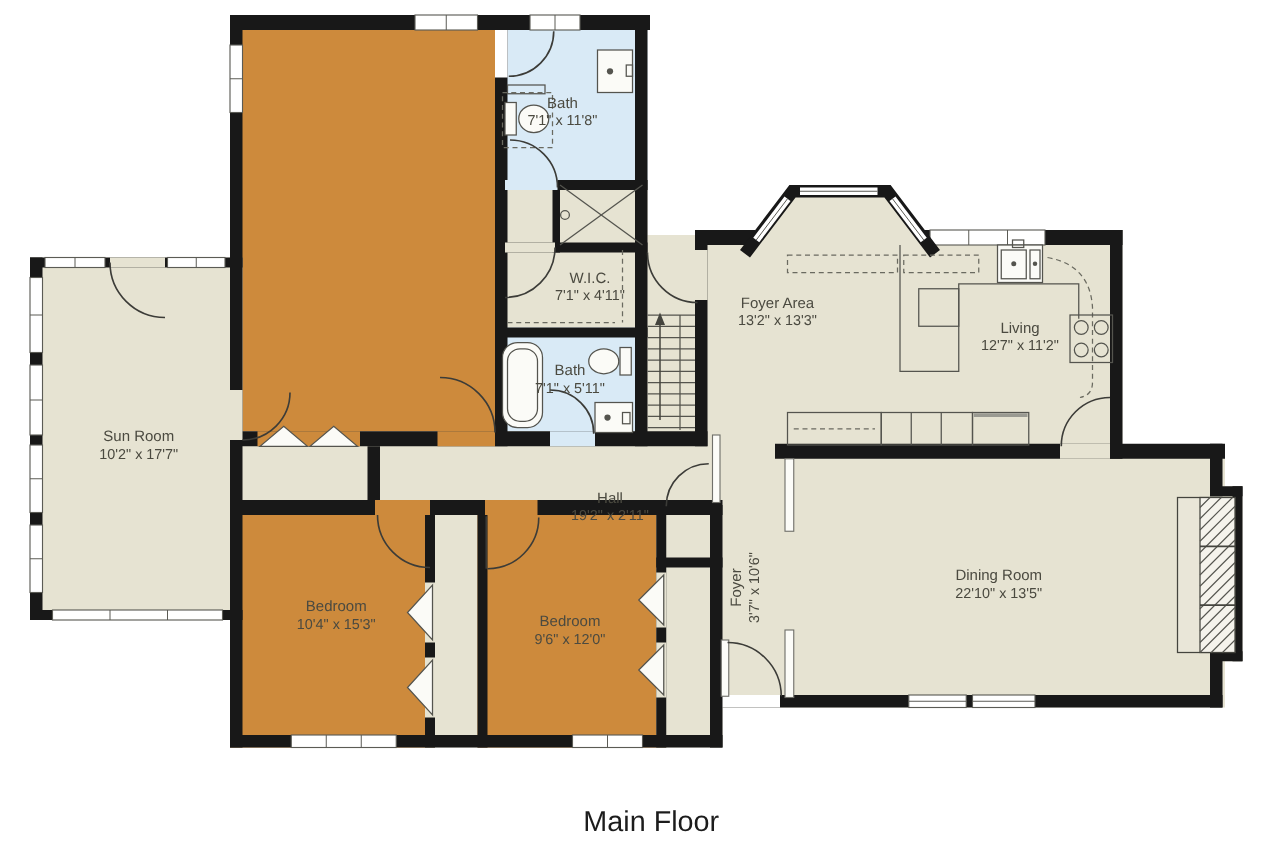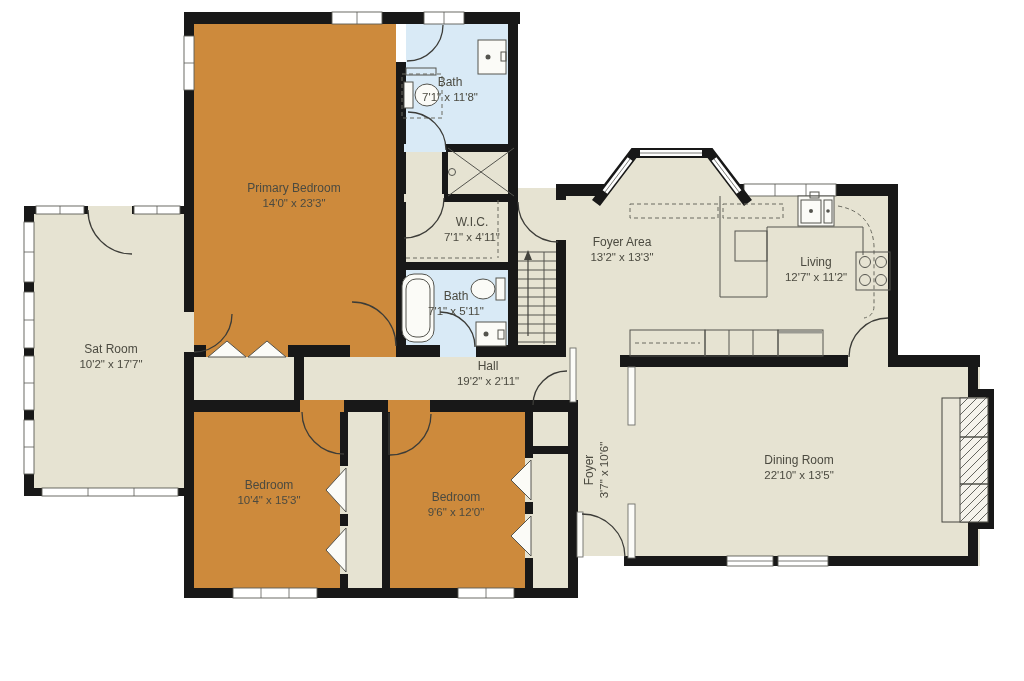--- a/index.html
+++ b/index.html
@@ -295,62 +295,59 @@
     <path class="arc" d="M302 412 A42 42 0 0 0 344 454"></path>
     <path class="arc" d="M431 414 A41 41 0 0 1 390 455"></path>
     <line class="arc" x1="389" y1="413" x2="389" y2="455"></line>
     <path class="arc" d="M888 318 A39 39 0 0 0 849 357"></path>
     <rect class="stub" x="577" y="512" width="6" height="45"></rect>
     <path class="arc" d="M582 514 A43 43 0 0 1 625 557"></path>
     <path class="arc" d="M567 371 A34 34 0 0 0 533 405"></path>
   </g>
 </svg>
 
-  <div class="room-label" style="left:294px;top:196px">
-    <div>Primary Bedroom</div>
-    <div class="dims">14'0" x 23'3"</div>
-  </div>
   <div class="room-label" style="left:450px;top:90px">
     <div>Bath</div>
     <div class="dims">7'1" x 11'8"</div>
   </div>
   <div class="room-label" style="left:472px;top:230px">
     <div>W.I.C.</div>
     <div class="dims">7'1" x 4'11"</div>
   </div>
   <div class="room-label" style="left:456px;top:304px">
     <div>Bath</div>
     <div class="dims">7'1" x 5'11"</div>
   </div>
   <div class="room-label" style="left:111px;top:357px">
-    <div>Sat Room</div>
+    <div>Sun Room</div>
     <div class="dims">10'2" x 17'7"</div>
   </div>
   <div class="room-label" style="left:622px;top:250px">
     <div>Foyer Area</div>
     <div class="dims">13'2" x 13'3"</div>
   </div>
   <div class="room-label" style="left:816px;top:270px">
     <div>Living</div>
     <div class="dims">12'7" x 11'2"</div>
   </div>
-  <div class="room-label" style="left:488px;top:374px">
+  <div class="room-label" style="left:488px;top:406px">
     <div>Hall</div>
     <div class="dims">19'2" x 2'11"</div>
   </div>
   <div class="room-label" style="left:269px;top:493px">
     <div>Bedroom</div>
     <div class="dims">10'4" x 15'3"</div>
   </div>
   <div class="room-label" style="left:456px;top:505px">
     <div>Bedroom</div>
     <div class="dims">9'6" x 12'0"</div>
   </div>
   <div class="room-label rot" style="left:597px;top:470px">
     <div>Foyer</div>
     <div class="dims">3'7" x 10'6"</div>
   </div>
   <div class="room-label" style="left:799px;top:468px">
     <div>Dining Room</div>
     <div class="dims">22'10" x 13'5"</div>
   </div>
 
+  <div class="caption">Main Floor</div>
 </div>
 
 </body></html>

